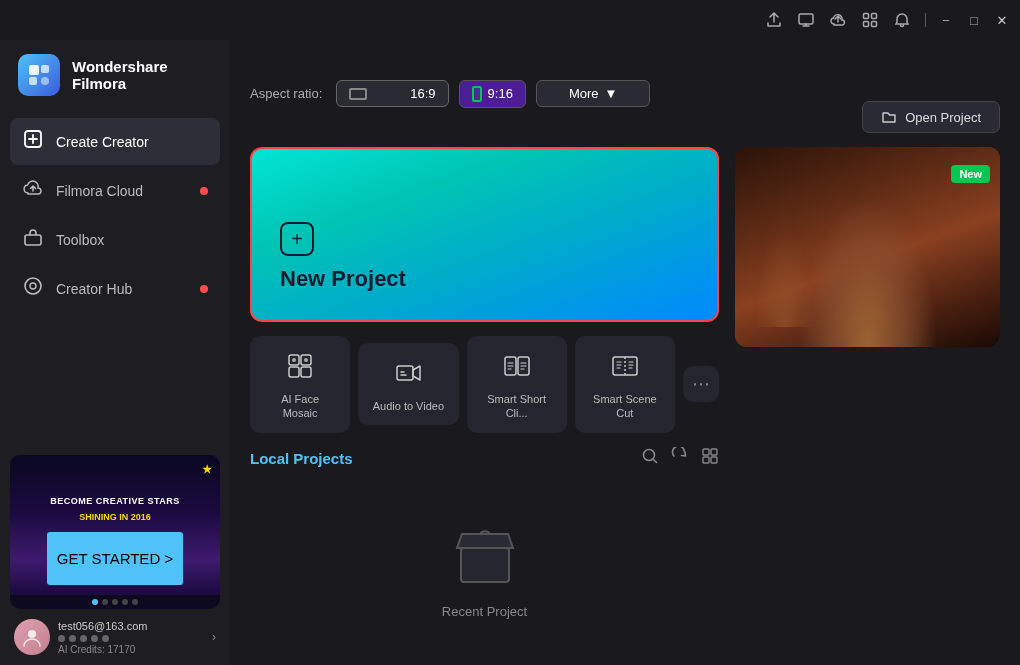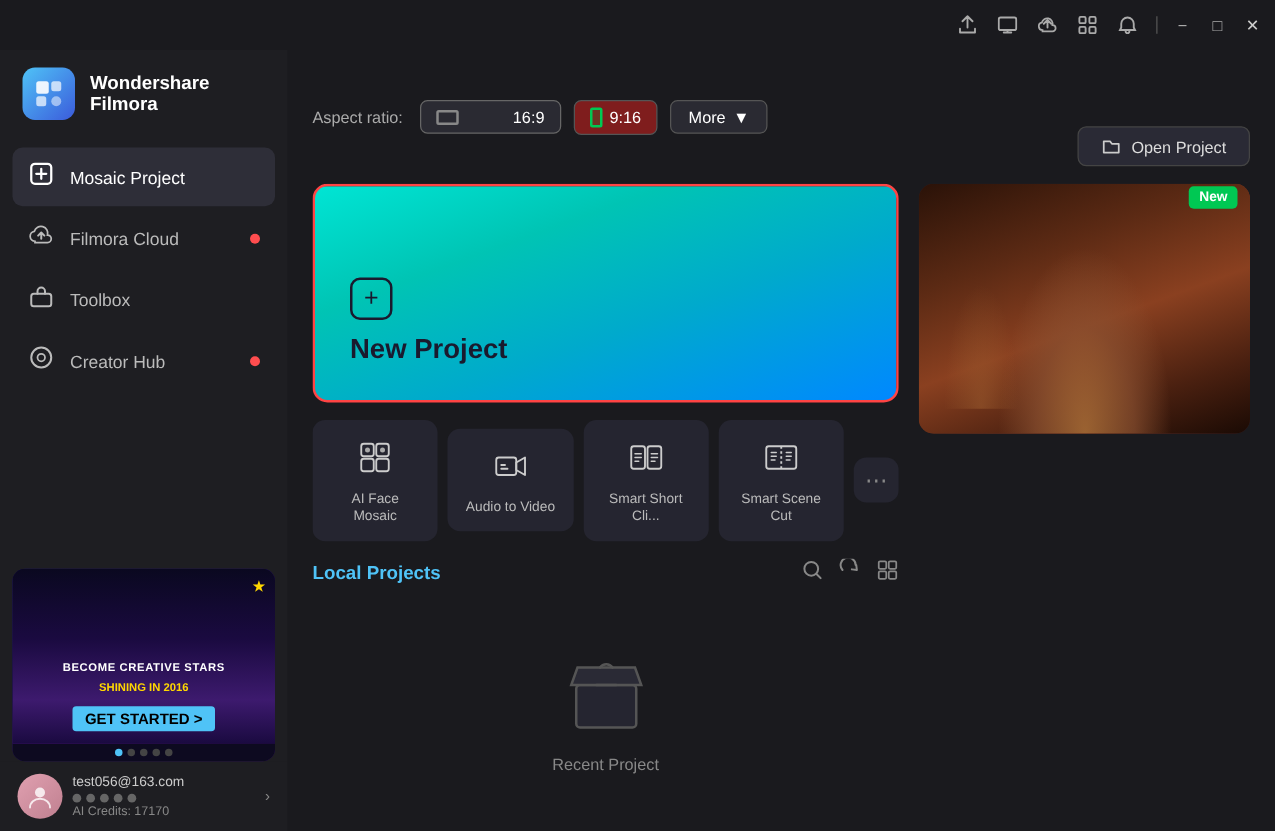--- a/index.html
+++ b/index.html
@@ -164,23 +164,23 @@
       flex-direction: column;
       align-items: center;
       justify-content: center;
       position: relative;
       overflow: hidden;
     }
     .banner-btn {
       margin-top: 6px;
       background: #4fc3f7;
       color: #000;
-      font-size: 12px;
-      font-weight: 700;
-      padding: 3px 10px;
+      font-size: 15px;
+      font-weight: 400;
+      padding: 18px 10px;
       border-radius: 3px;
       cursor: pointer;
     }
     .banner-dots {
       display: flex;
       justify-content: center;
       gap: 4px;
       padding: 4px 0;
       background: #0d0a20;
     }
@@ -240,21 +240,21 @@
     .aspect-btn {
       display: flex;
       align-items: center;
       gap: 6px;
       padding: 5px 12px;
       border-radius: 6px;
       cursor: pointer;
       font-size: 13px;
       font-weight: 500;
       border: 1px solid #555;
-      background: #7f1d1d;
+      background: #4c1d95;
       color: #fff;
     }
     .aspect-btn.active {
       background: #2a2a32;
       border-color: #666;
       gap: 43px;
     }
     .aspect-icon-16 {
       width: 18px;
       height: 12px;
@@ -265,21 +265,21 @@
       width: 10px;
       height: 16px;
       border: 2px solid #00c853;
       border-radius: 2px;
       background: #00c85320;
     }
     .more-btn {
       display: flex;
       align-items: center;
       gap: 6px;
-      padding: 5px 14px;
+      padding: 5px 32px;
       border-radius: 6px;
       cursor: pointer;
       font-size: 13px;
       font-weight: 500;
       border: 1px solid #555;
       background: #2a2a32;
       color: #fff;
     }
     .open-project-btn {
       margin-left: auto;
@@ -451,21 +451,21 @@
       height: 200px;
       background: linear-gradient(135deg, #3a1a1a 0%, #5a2a1a 40%, #8a3a2a 70%, #3a1a1a 100%);
       display: flex;
       align-items: flex-end;
       justify-content: center;
       position: relative;
       overflow: hidden;
     }
     .new-badge {
       position: absolute;
-      top: 2px;
+      top: 18px;
       right: 10px;
       background: #00c853;
       color: #fff;
       font-size: 11px;
       font-weight: 700;
       padding: 3px 8px;
       border-radius: 4px;
     }
     .promo-content {
       background: #1e1e25;
@@ -561,21 +561,21 @@
     </div>
 
     <div class="sidebar-nav">
       <div class="nav-item active">
         <span class="nav-icon">
           <svg width="20" height="20" viewBox="0 0 20 20" fill="none">
             <rect x="2" y="2" width="16" height="16" rx="3" stroke="#fff" stroke-width="1.8"></rect>
             <path d="M10 6v8M6 10h8" stroke="#fff" stroke-width="1.8" stroke-linecap="round"></path>
           </svg>
         </span>
-        <span>Mosaic Project</span>
+        <span>Create Creator</span>
       </div>
       <div class="nav-item">
         <span class="nav-icon">
           <svg width="20" height="20" viewBox="0 0 20 20" fill="none">
             <path d="M10 13V8M10 8L7.5 10.5M10 8l2.5 2.5" stroke="#bbb" stroke-width="1.6" stroke-linecap="round" stroke-linejoin="round"></path>
             <path d="M5 15a4 4 0 01-.5-7.95A5 5 0 0115 10a3 3 0 010 6H5z" stroke="#bbb" stroke-width="1.4"></path>
           </svg>
         </span>
         <span>Filmora Cloud</span>
         <span class="nav-dot"></span>

